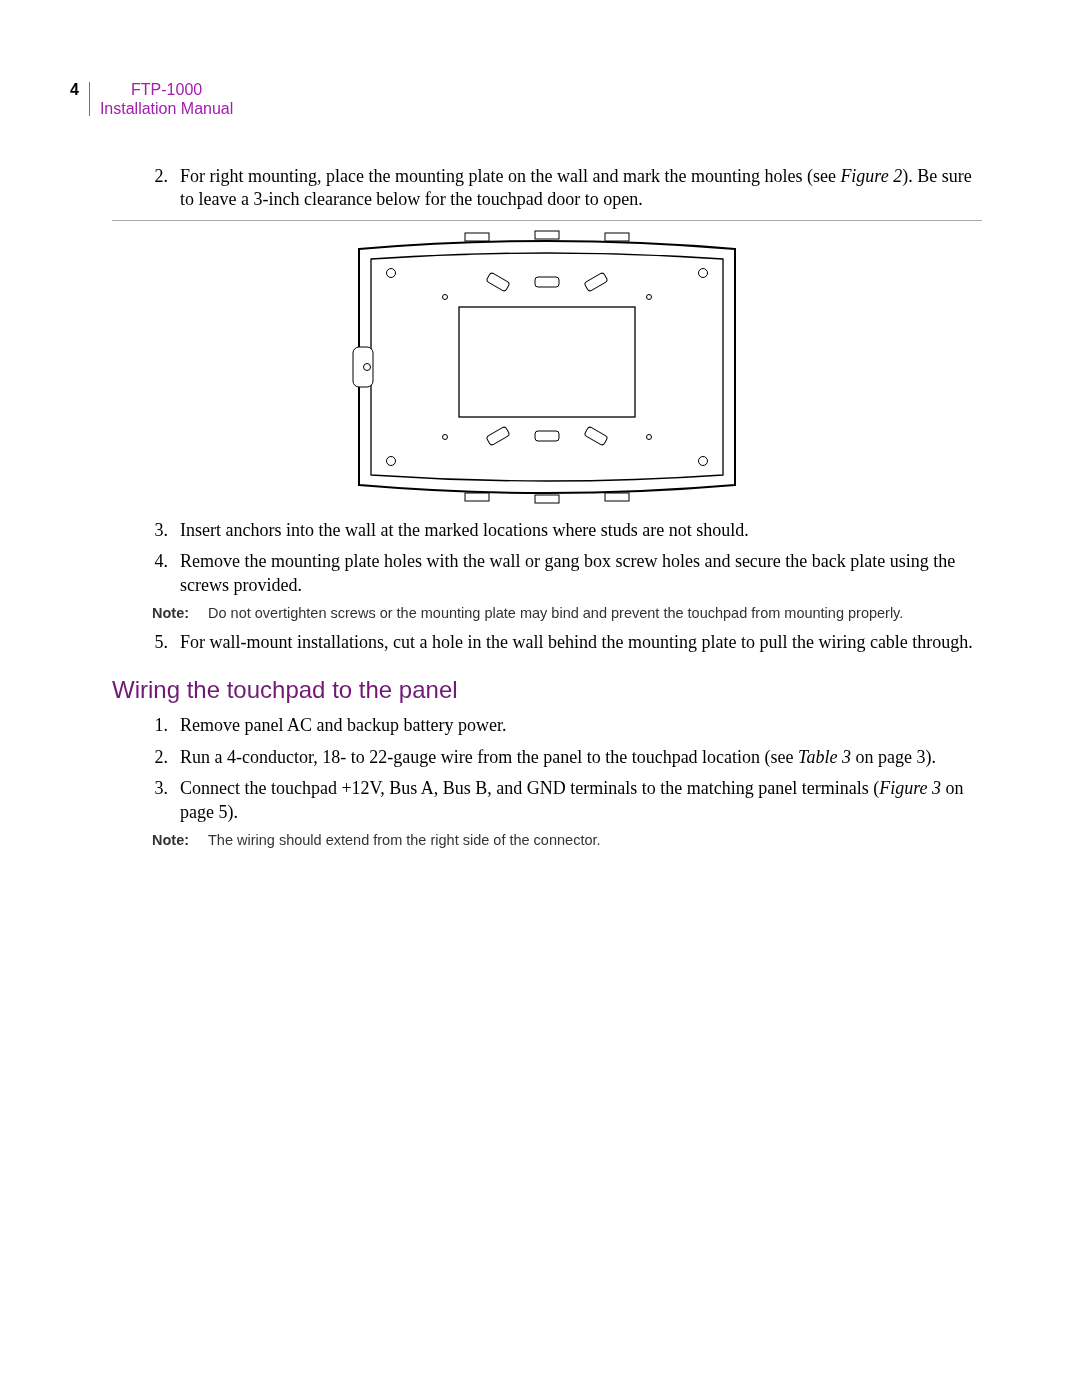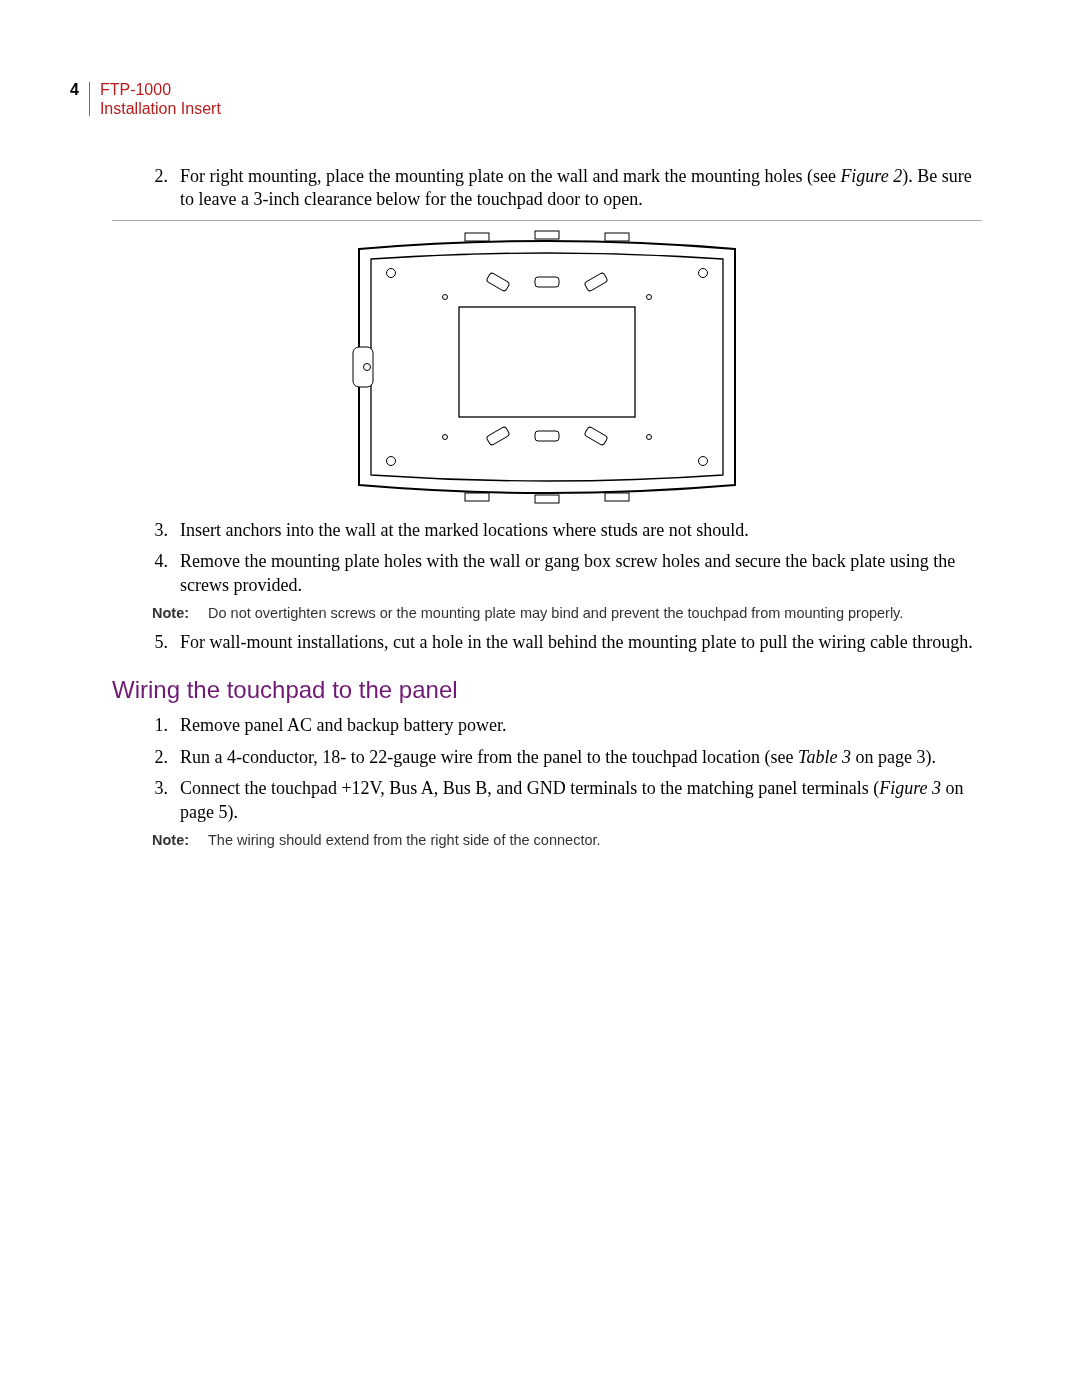--- a/index.html
+++ b/index.html
@@ -34,21 +34,22 @@
   }
   .header-sep {
     display: inline-block;
     width: 0;
     height: 34px;
     border-left: 1px solid #3b7bbf;
     margin-right: 10px;
     margin-top: 2px;
   }
   .header-title {
-    color: #b91c1c;
+    color: #a21caf;
+    text-align: center;
   }
   .content {
     position: absolute;
     left: 112px;
     top: 165px;
     width: 870px;
   }
   .ol-item {
     display: flex;
     margin-bottom: 8px;
@@ -116,21 +117,21 @@
 </head>
 <body>
 
 <div class="page">
 
   <div class="header">
     <span class="page-num">4</span>
     <span class="header-sep"></span>
     <span class="header-title">
       <span>FTP-1000</span><br>
-      <span>Installation Insert</span>
+      <span>Installation Manual</span>
     </span>
   </div>
 
   <div class="content">
 
     <div class="ol-item" style="margin-left:28px;">
       <div class="ol-num">2.</div>
       <div class="ol-text">
         <span>For right mounting, place the mounting plate on the wall and mark the mounting holes (see </span><span class="italic">Figure 2</span><span>). Be sure to leave a 3-inch clearance below for the touchpad door to open.</span>
       </div>

